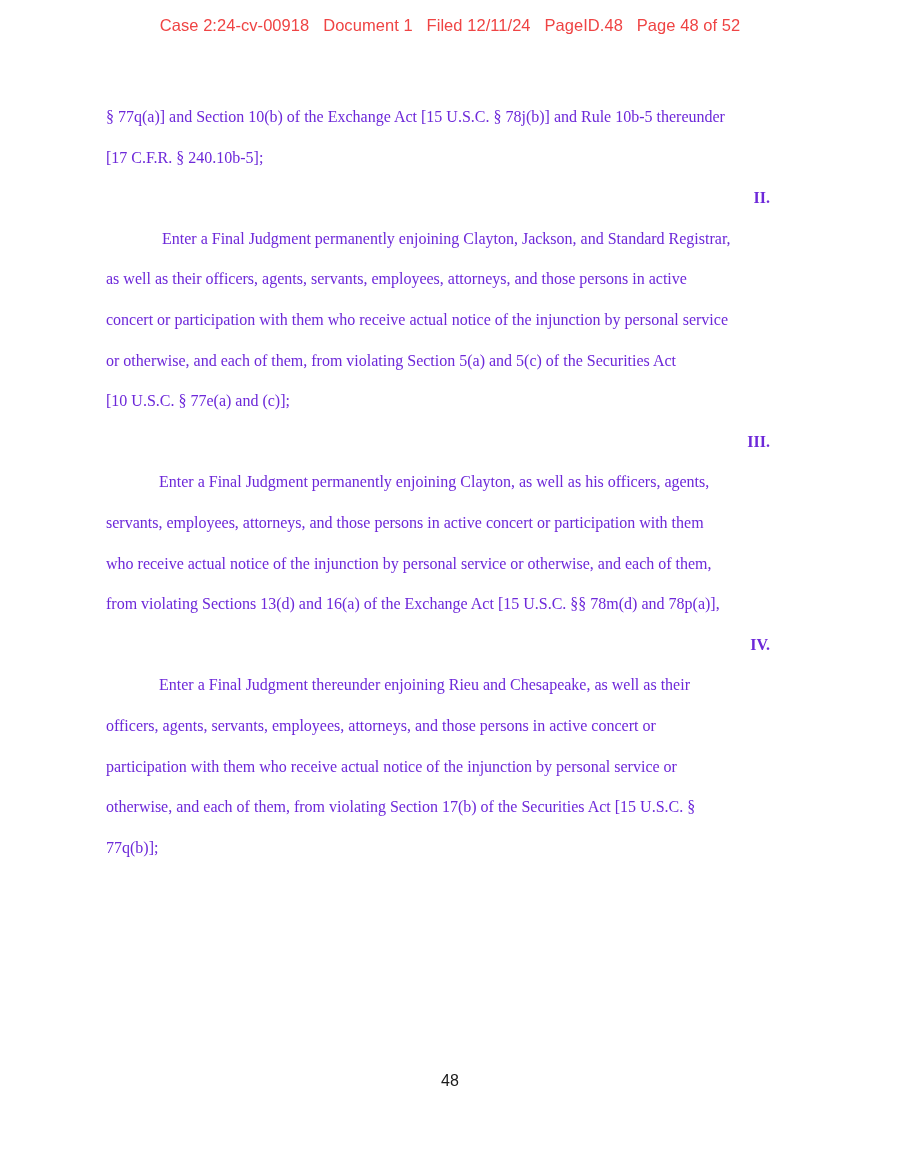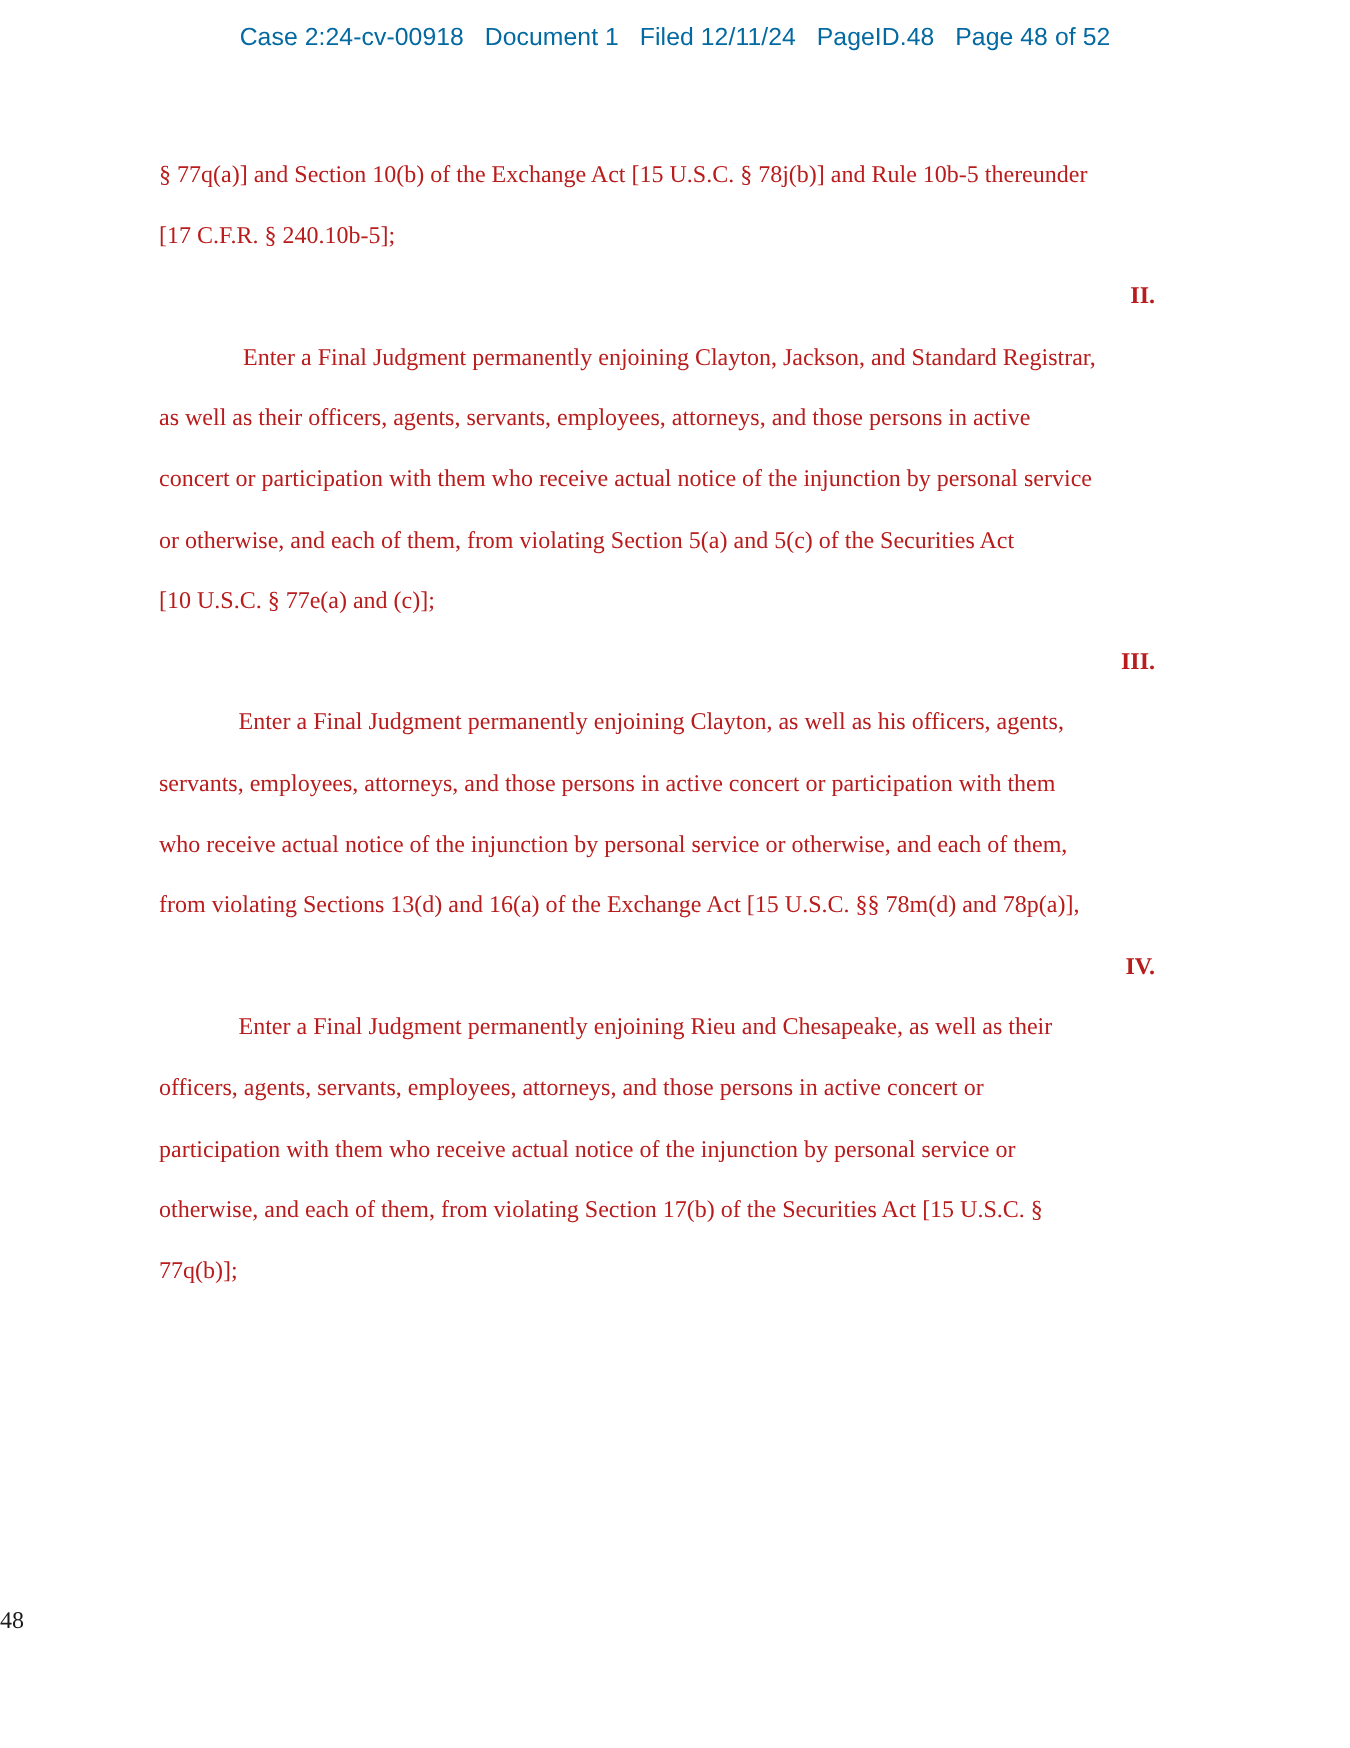--- a/index.html
+++ b/index.html
@@ -22,31 +22,31 @@
       background: #ffffff;
     }
     .header-stamp {
       position: absolute;
       top: 16px;
       left: 0;
       width: 900px;
       text-align: center;
       font-family: "Liberation Sans", sans-serif;
       font-size: 16.5px;
-      color: #0369a1;
+      color: #ef4444;
       white-space: pre;
       letter-spacing: 0.05px;
     }
     .body-text {
       position: absolute;
       left: 106px;
       width: 700px;
       font-family: "Liberation Serif", serif;
       font-size: 16px;
-      color: #b91c1c;
+      color: #6d28d9;
       line-height: 40.6px;
     }
     .line {
       display: block;
       white-space: nowrap;
       height: 40.6px;
     }
     .line.indent {
       padding-left: 53px;
     }
@@ -58,22 +58,22 @@
       text-align: right;
       font-weight: bold;
       height: 40.6px;
       width: 664px;
     }
     .page-number {
       position: absolute;
       top: 1072px;
       left: 0;
       width: 900px;
-      text-align: left;
-      font-family: Liberation Serif, serif;
+      text-align: center;
+      font-family: Liberation Sans, sans-serif;
       font-size: 16px;
       color: #1a1a1a;
     }
   </style>
 </head>
 <body>
 
 <div class="page">
 
   <div class="header-stamp">Case 2:24-cv-00918   Document 1   Filed 12/11/24   PageID.48   Page 48 of 52</div>
@@ -102,21 +102,21 @@
         <span class="line indent">Enter a Final Judgment permanently enjoining Clayton, as well as his officers, agents,</span>
         <span class="line">servants, employees, attorneys, and those persons in active concert or participation with them</span>
         <span class="line">who receive actual notice of the injunction by personal service or otherwise, and each of them,</span>
         <span class="line">from violating Sections 13(d) and 16(a) of the Exchange Act [15 U.S.C. §§ 78m(d) and 78p(a)],</span>
       </div>
     </div>
 
     <div>
       <span class="heading">IV.</span>
       <div>
-        <span class="line indent">Enter a Final Judgment permanently enjoining Rieu and Chesapeake, as well as their</span>
+        <span class="line indent">Enter a Final Judgment thereunder enjoining Rieu and Chesapeake, as well as their</span>
         <span class="line">officers, agents, servants, employees, attorneys, and those persons in active concert or</span>
         <span class="line">participation with them who receive actual notice of the injunction by personal service or</span>
         <span class="line">otherwise, and each of them, from violating Section 17(b) of the Securities Act [15 U.S.C. §</span>
         <span class="line">77q(b)];</span>
       </div>
     </div>
 
   </div>
 
   <div class="page-number">48</div>

